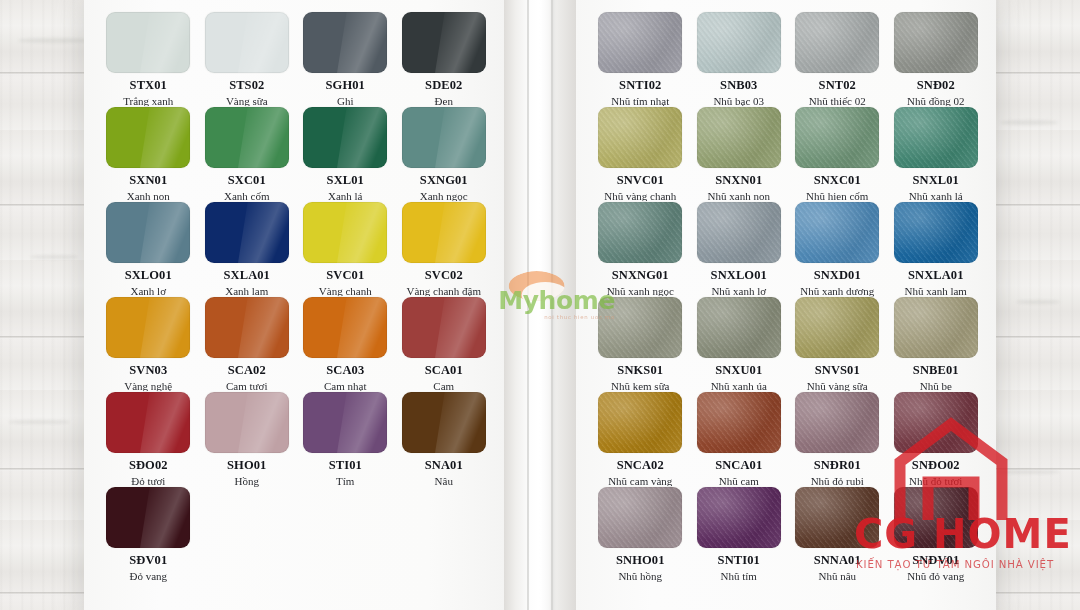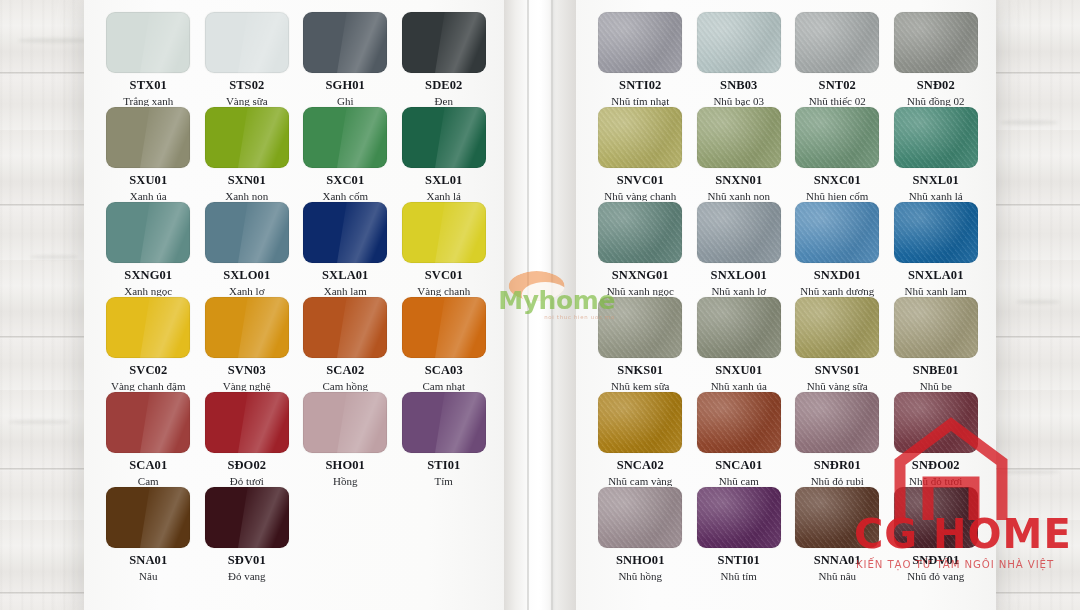--- a/index.html
+++ b/index.html
@@ -346,25 +346,20 @@
             <div class="chip gloss" style="background: rgb(81, 90, 98);"></div>
             <div class="chip-code">SGH01</div>
             <div class="chip-name">Ghi</div>
           </div>
           <div class="swatch-cell">
             <div class="chip gloss" style="background: rgb(51, 57, 59);"></div>
             <div class="chip-code">SDE02</div>
             <div class="chip-name">Đen</div>
           </div>
           <div class="swatch-cell">
-            <div class="chip gloss" style="background: rgb(140, 139, 112);"></div>
-            <div class="chip-code">SXU01</div>
-            <div class="chip-name">Xanh úa</div>
-          </div>
-          <div class="swatch-cell">
             <div class="chip gloss" style="background: rgb(127, 165, 25);"></div>
             <div class="chip-code">SXN01</div>
             <div class="chip-name">Xanh non</div>
           </div>
           <div class="swatch-cell">
             <div class="chip gloss" style="background: rgb(63, 138, 79);"></div>
             <div class="chip-code">SXC01</div>
             <div class="chip-name">Xanh cốm</div>
           </div>
           <div class="swatch-cell">
@@ -398,21 +393,21 @@
             <div class="chip-name">Vàng chanh đậm</div>
           </div>
           <div class="swatch-cell">
             <div class="chip gloss" style="background: rgb(212, 147, 20);"></div>
             <div class="chip-code">SVN03</div>
             <div class="chip-name">Vàng nghệ</div>
           </div>
           <div class="swatch-cell">
             <div class="chip gloss" style="background: rgb(180, 84, 31);"></div>
             <div class="chip-code">SCA02</div>
-            <div class="chip-name">Cam hồng</div>
+            <div class="chip-name">Cam tươi</div>
           </div>
           <div class="swatch-cell">
             <div class="chip gloss" style="background: rgb(205, 106, 18);"></div>
             <div class="chip-code">SCA03</div>
             <div class="chip-name">Cam nhạt</div>
           </div>
           <div class="swatch-cell">
             <div class="chip gloss" style="background: rgb(157, 63, 60);"></div>
             <div class="chip-code">SCA01</div>
             <div class="chip-name">Cam</div>

